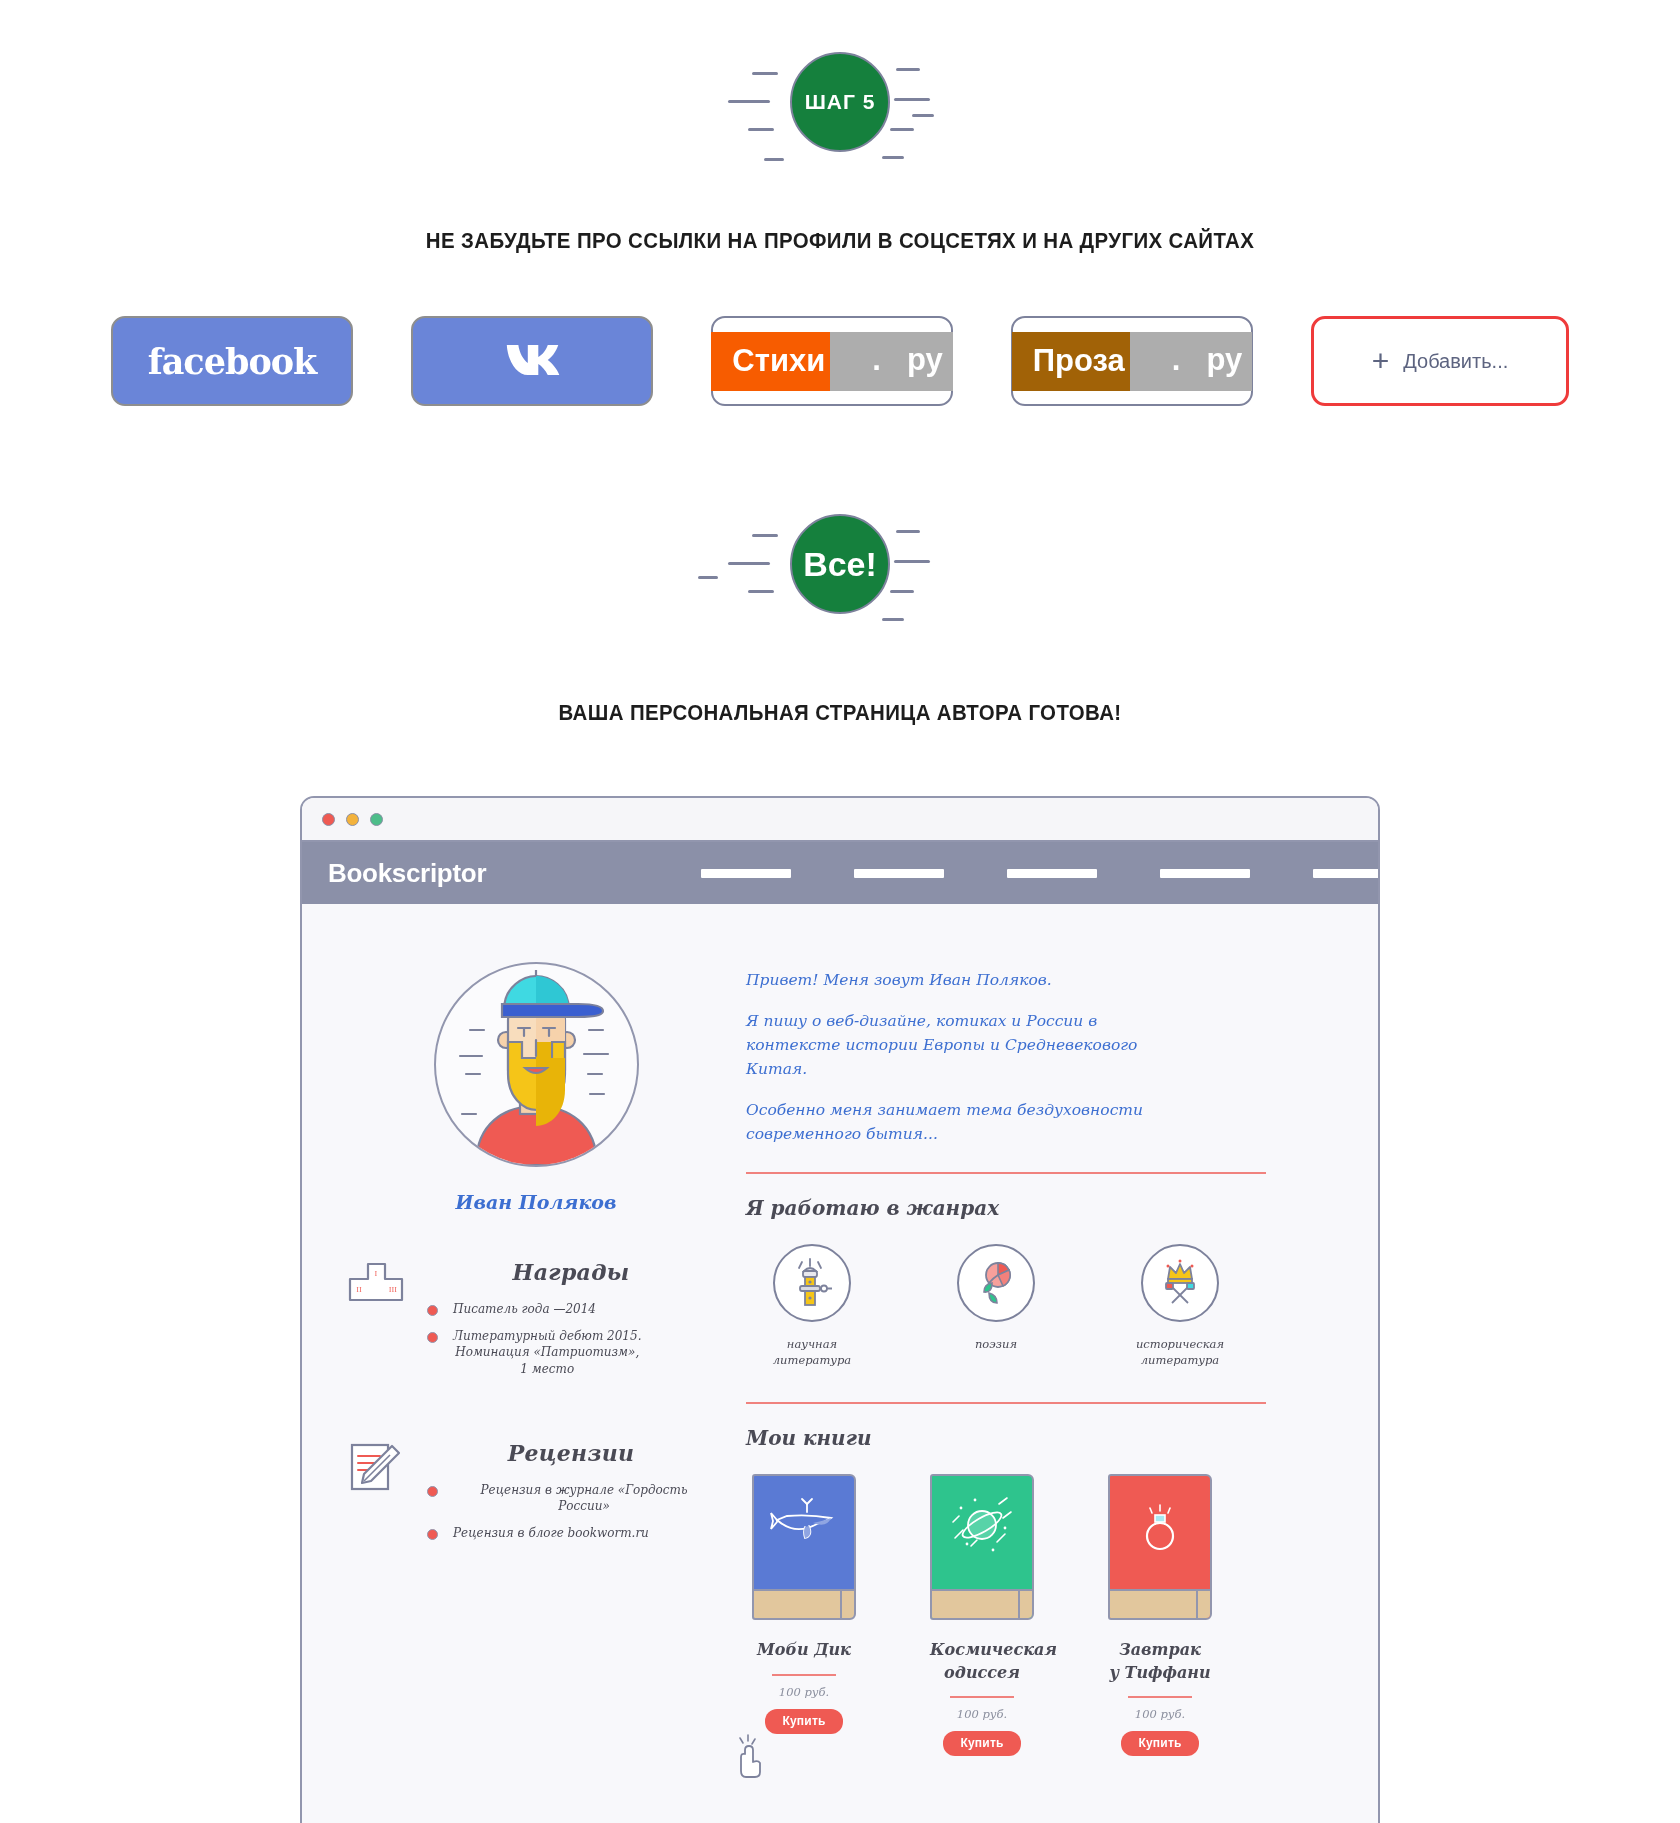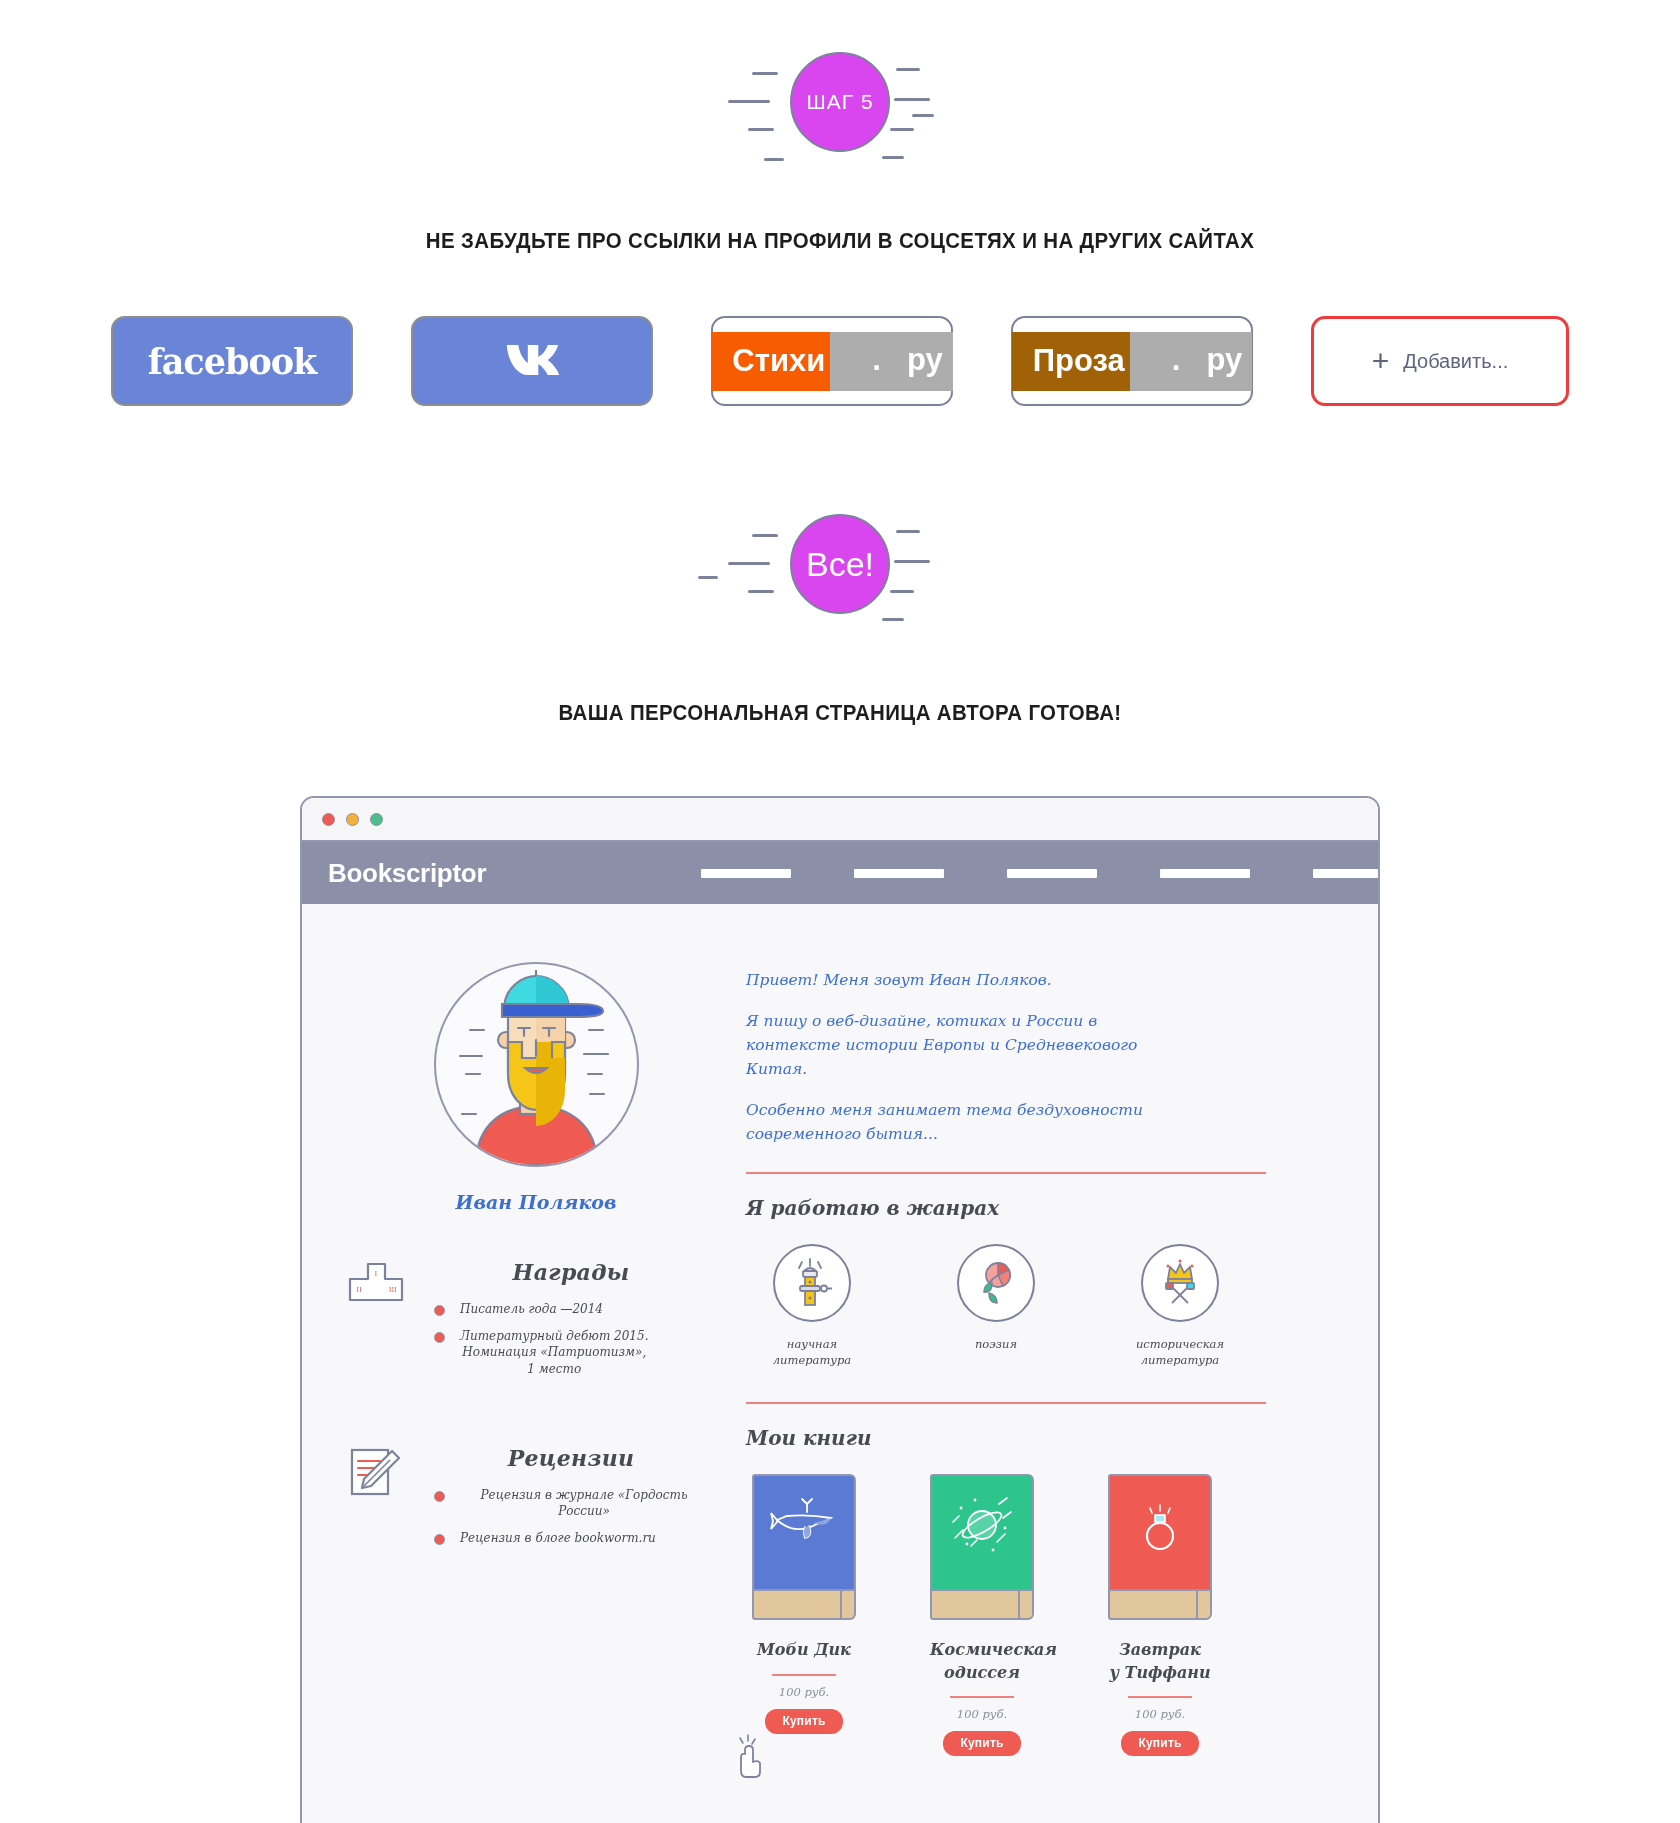--- a/index.html
+++ b/index.html
@@ -29,27 +29,27 @@
     position: relative;
     width: 100px;
     height: 100px;
   }
   .badge-circle {
     position: absolute;
     left: 0; top: 0;
     width: 100px;
     height: 100px;
     border-radius: 50%;
-    background: #d946ef;
+    background: #15803d;
     border: 2px solid #7d829c;
     display: flex;
     align-items: center;
     justify-content: center;
     color: #ffffff;
-    font-weight: normal;
+    font-weight: bold;
     letter-spacing: 1px;
     z-index: 3;
   }
   .badge-circle.step { font-size: 21px; }
   .badge-circle.done { font-size: 34px; letter-spacing: 0px; }
   .dash {
     position: absolute;
     height: 3px;
     background: #7d829c;
     border-radius: 2px;
@@ -232,21 +232,21 @@
   .lblock .lbody { flex: 1; padding-left: 6px; text-align: center; }
   .lheading {
     font-family: "DejaVu Serif", serif;
     font-style: italic;
     font-weight: bold;
     font-size: 22px;
     color: #4a4a55;
     margin: 0 0 16px 0;
     letter-spacing: 0.3px;
   }
-  .bullets { list-style: none; margin: 16px; padding: 0; }
+  .bullets { list-style: none; margin: 9px; padding: 0; }
   .bullets li {
     display: flex;
     align-items: flex-start;
     margin-bottom: 11px;
   }
   .bdot {
     width: 11px; height: 11px;
     border-radius: 50%;
     background: #ef5a53;
     border: 1.5px solid #9296ae;

